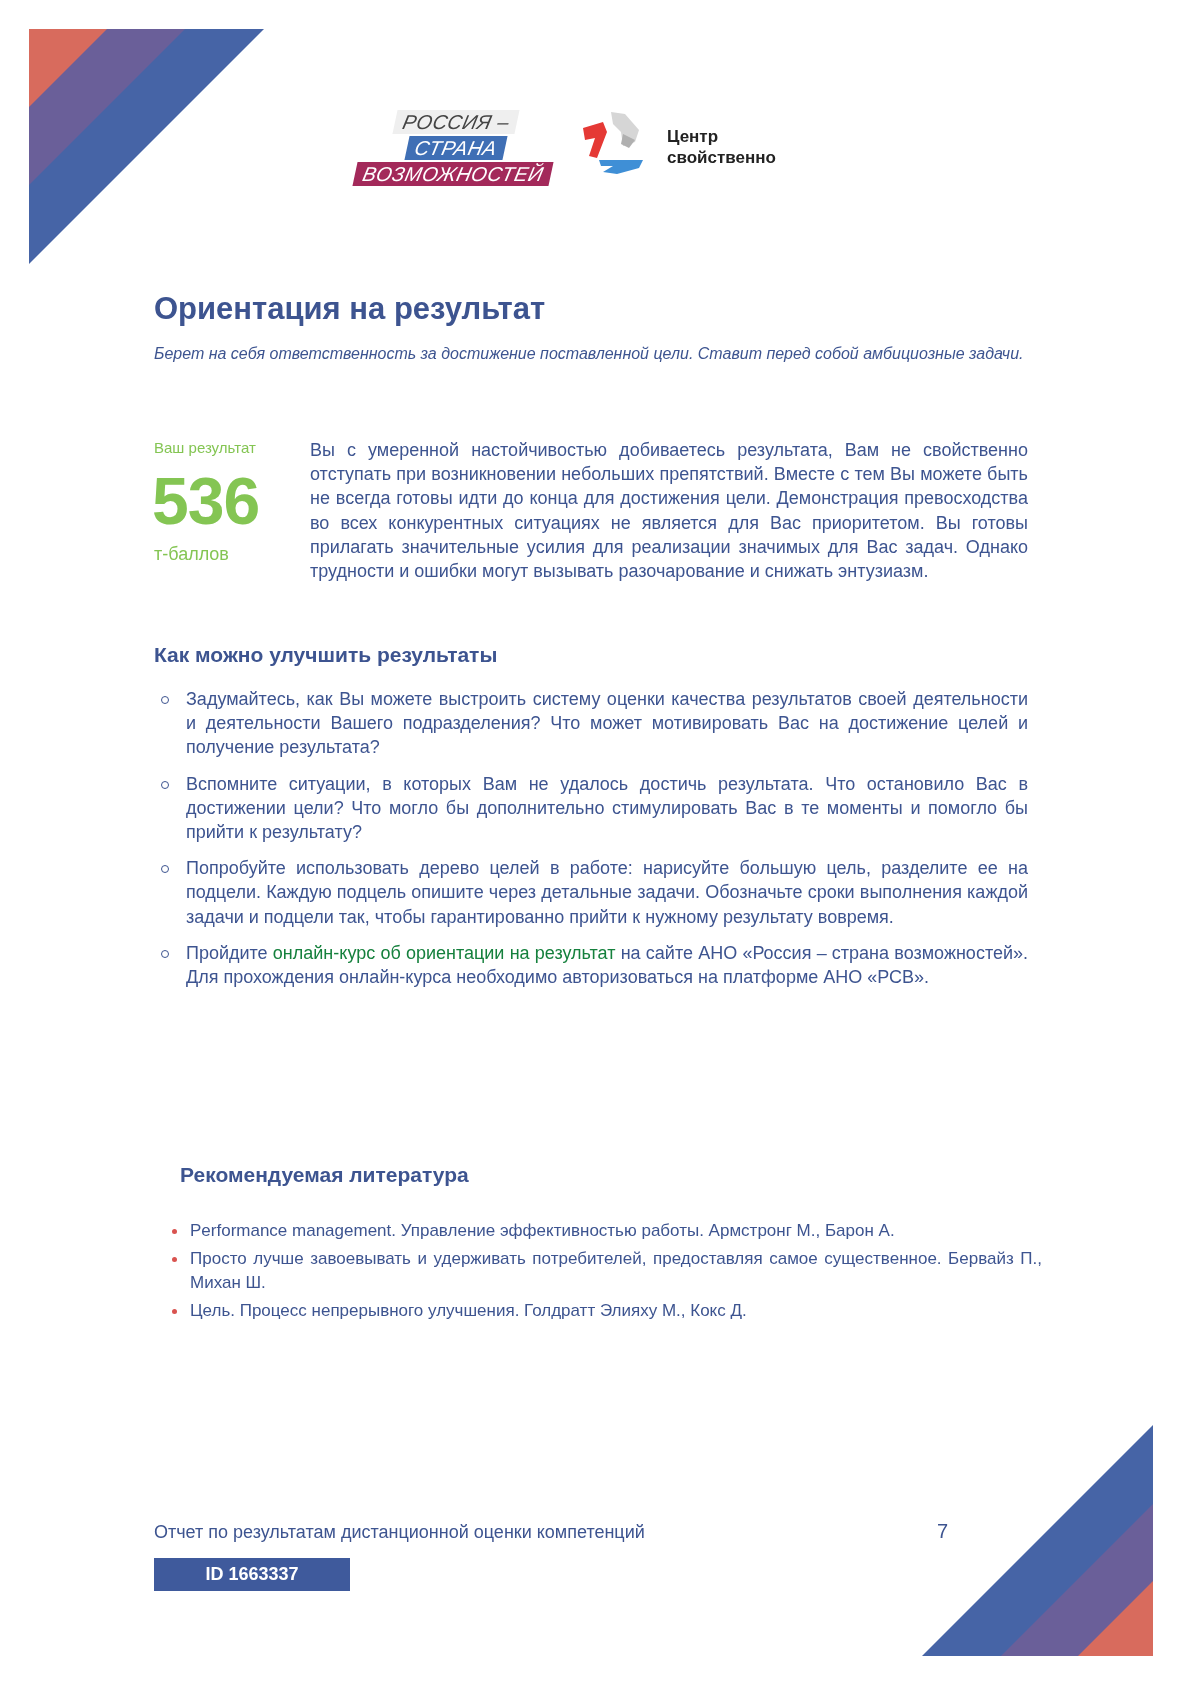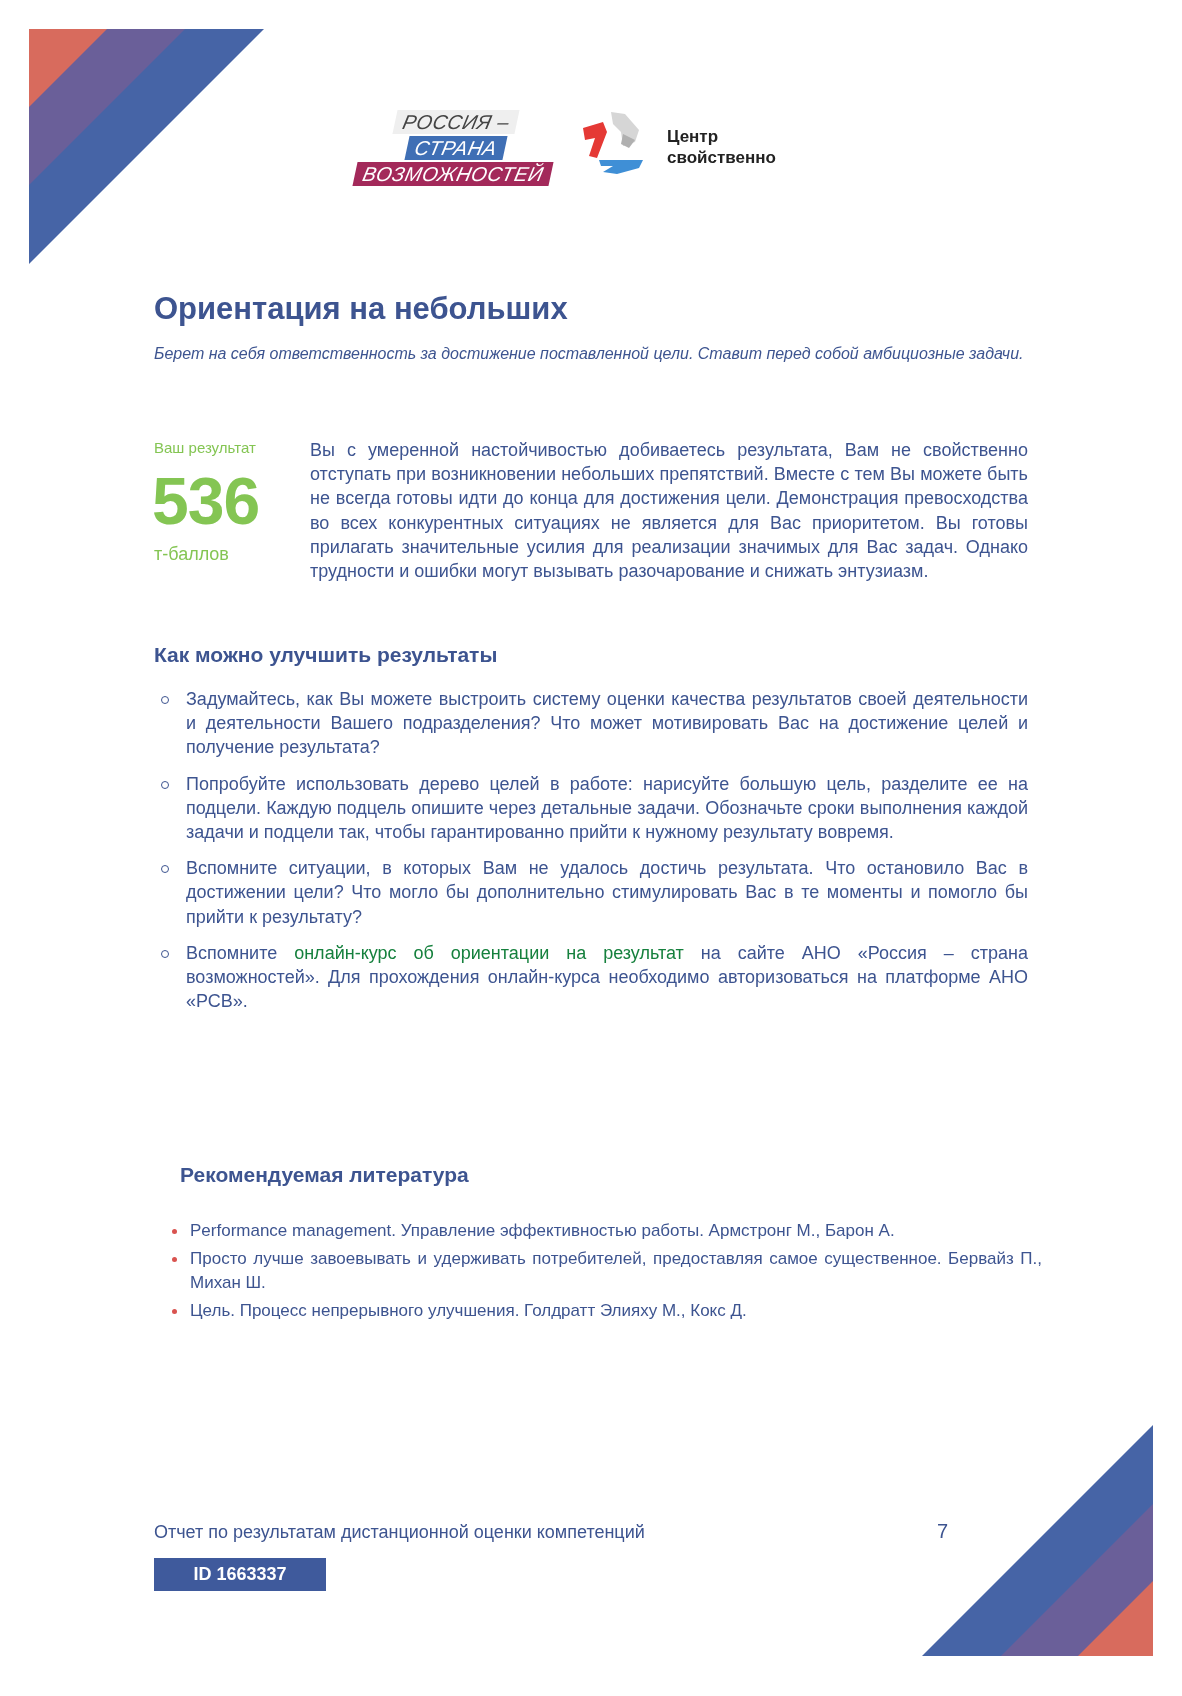--- a/index.html
+++ b/index.html
@@ -37,21 +37,21 @@
   .link { color: #15803d; }
 
   .h2-lit { left: 164px; top: 1163px; margin-left: 16px; }
   .lit { left: 154px; top: 1205px; width: 874px; margin: 14px; padding: 0; list-style: none; }
   .lit li { position: relative; padding-left: 22px; font-size: 17px; line-height: 24px; text-align: justify;
             color: #3d5490; margin-bottom: 4px; }
   .lit li .dot { position: absolute; left: 4px; top: 10px; width: 5px; height: 5px; border-radius: 50%; background: #d9534f; }
 
   .footer-text { left: 154px; top: 1522px; font-size: 18px; color: #3d5490; }
   .page-num { left: 937px; top: 1520px; font-size: 20px; color: #3d5490; }
-  .id-badge { left: 154px; top: 1558px; width: 172px; height: 33px; background: #3f5a9c; color: #fff;
+  .id-badge { left: 154px; top: 1558px; width: 196px; height: 33px; background: #3f5a9c; color: #fff;
               font-weight: bold; font-size: 18px; line-height: 33px; text-align: center; }
 </style>
 </head>
 <body>
 
 <svg class="abs corner-tl" viewBox="0 0 235 235">
   <polygon points="0,0 235,0 0,235" fill="#4664a6"></polygon>
   <polygon points="0,0 156,0 0,156" fill="#6a5f99"></polygon>
   <polygon points="0,0 78,0 0,78" fill="#d86b5d"></polygon>
 </svg>
@@ -68,46 +68,46 @@
     <polygon points="34,2 48,4 62,20 58,32 46,36 44,22 36,14" fill="#d6d6d6"></polygon>
     <polygon points="46,24 58,30 52,38 44,34" fill="#b0b0b0"></polygon>
     <polygon points="22,50 66,50 62,58 40,64 26,62 36,56 24,56" fill="#3f8fd6"></polygon>
   </svg>
   <div class="cc-text">
     <div>Центр</div>
     <div>свойственно</div>
   </div>
 </div>
 
-<div class="abs title">Ориентация на небольших</div>
+<div class="abs title">Ориентация на результат</div>
 <div class="abs subtitle">Берет на себя ответственность за достижение поставленной цели. Ставит перед собой амбициозные задачи.</div>
 
 <div class="abs score-label">Ваш результат</div>
 <div class="abs score-value">536</div>
 <div class="abs score-unit">т-баллов</div>
 
 <div class="abs desc">Вы с умеренной настойчивостью добиваетесь результата, Вам не свойственно отступать при возникновении небольших препятствий. Вместе с тем Вы можете быть не всегда готовы идти до конца для достижения цели. Демонстрация превосходства во всех конкурентных ситуациях не является для Вас приоритетом. Вы готовы прилагать значительные усилия для реализации значимых для Вас задач. Однако трудности и ошибки могут вызывать разочарование и снижать энтузиазм.</div>
 
 <div class="abs h2 h2-improve">Как можно улучшить результаты</div>
 <ul class="abs tips">
   <li>
     <span class="bullet"></span>
     <span>Задумайтесь, как Вы можете выстроить систему оценки качества результатов своей деятельности и деятельности Вашего подразделения? Что может мотивировать Вас на достижение целей и получение результата?</span>
   </li>
   <li>
     <span class="bullet"></span>
+    <span>Вспомните ситуации, в которых Вам не удалось достичь результата. Что остановило Вас в достижении цели? Что могло бы дополнительно стимулировать Вас в те моменты и помогло бы прийти к результату?</span>
+  </li>
+  <li>
+    <span class="bullet"></span>
     <span>Попробуйте использовать дерево целей в работе: нарисуйте большую цель, разделите ее на подцели. Каждую подцель опишите через детальные задачи. Обозначьте сроки выполнения каждой задачи и подцели так, чтобы гарантированно прийти к нужному результату вовремя.</span>
   </li>
   <li>
     <span class="bullet"></span>
-    <span>Вспомните ситуации, в которых Вам не удалось достичь результата. Что остановило Вас в достижении цели? Что могло бы дополнительно стимулировать Вас в те моменты и помогло бы прийти к результату?</span>
-  </li>
-  <li>
-    <span class="bullet"></span>
-    <span>Вспомните </span><a class="link">онлайн-курс об ориентации на результат</a><span> на сайте АНО «Россия – страна возможностей». Для прохождения онлайн-курса необходимо авторизоваться на платформе АНО «РСВ».</span>
+    <span>Пройдите </span><a class="link">онлайн-курс об ориентации на результат</a><span> на сайте АНО «Россия – страна возможностей». Для прохождения онлайн-курса необходимо авторизоваться на платформе АНО «РСВ».</span>
   </li>
 </ul>
 
 <div class="abs h2 h2-lit">Рекомендуемая литература</div>
 <ul class="abs lit">
   <li>
     <span class="dot"></span>
     <span>Performance management. Управление эффективностью работы. Армстронг М., Барон А.</span>
   </li>
   <li>

